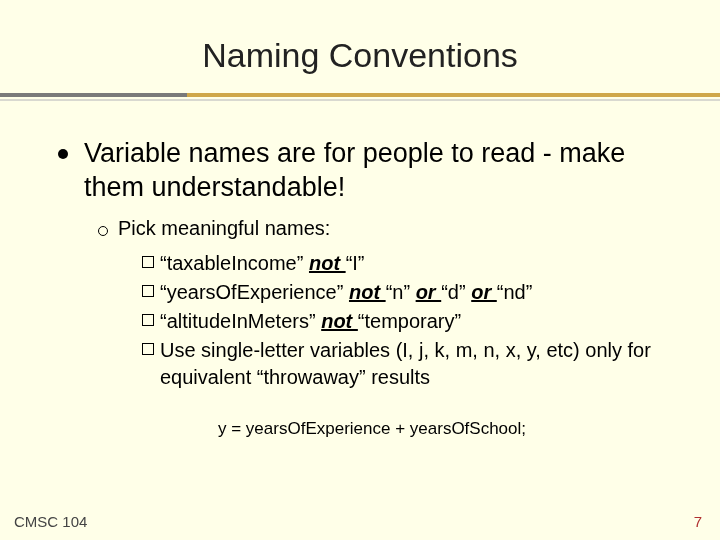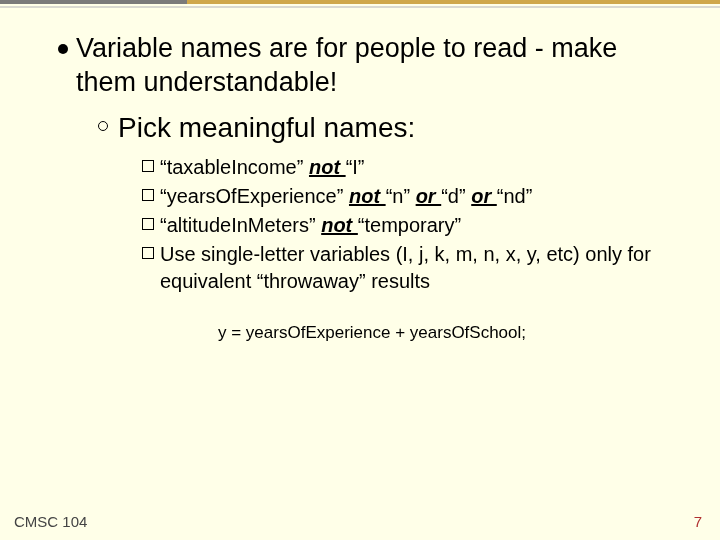--- a/index.html
+++ b/index.html
@@ -33,33 +33,34 @@
   .divider-shadow {
     height: 2px;
     background: #d9d9d0;
     margin-top: 2px;
   }
   .body {
     padding: 24px 58px 0 58px;
   }
   .l1 {
     display: flex;
-    gap: 8px;
+    gap: 16px;
     font-size: 27px;
     line-height: 1.25;
     margin-bottom: 12px;
+    margin-top: 12px;
   }
   .disc {
     width: 10px; height: 10px; border-radius: 50%;
     background: #000; flex: 0 0 10px; margin-top: 12px;
   }
   .l2 {
     display: flex;
     gap: 10px;
-    font-size: 28px;
+    font-size: 20px;
     margin: 6px 0 10px 40px;
   }
   .circ {
     width: 10px; height: 10px; border: 1.5px solid #000; border-radius: 50%;
     flex: 0 0 10px; margin-top: 9px; box-sizing: border-box;
   }
   .l3list {
     margin-left: 84px;
     font-size: 20px;
     line-height: 1.35;
@@ -93,20 +94,21 @@
     bottom: 10px;
     font-size: 15px;
     color: #b03030;
   }
 </style>
 </head>
 <body>
 
 <div class="slide">
 
+  <div class="title">Naming Conventions</div>
   <div class="divider"></div>
   <div class="divider-shadow"></div>
 
   <div class="body">
 
     <div class="l1">
       <span class="disc"></span>
       <span>Variable names are for people to read - make them understandable!</span>
     </div>
 

